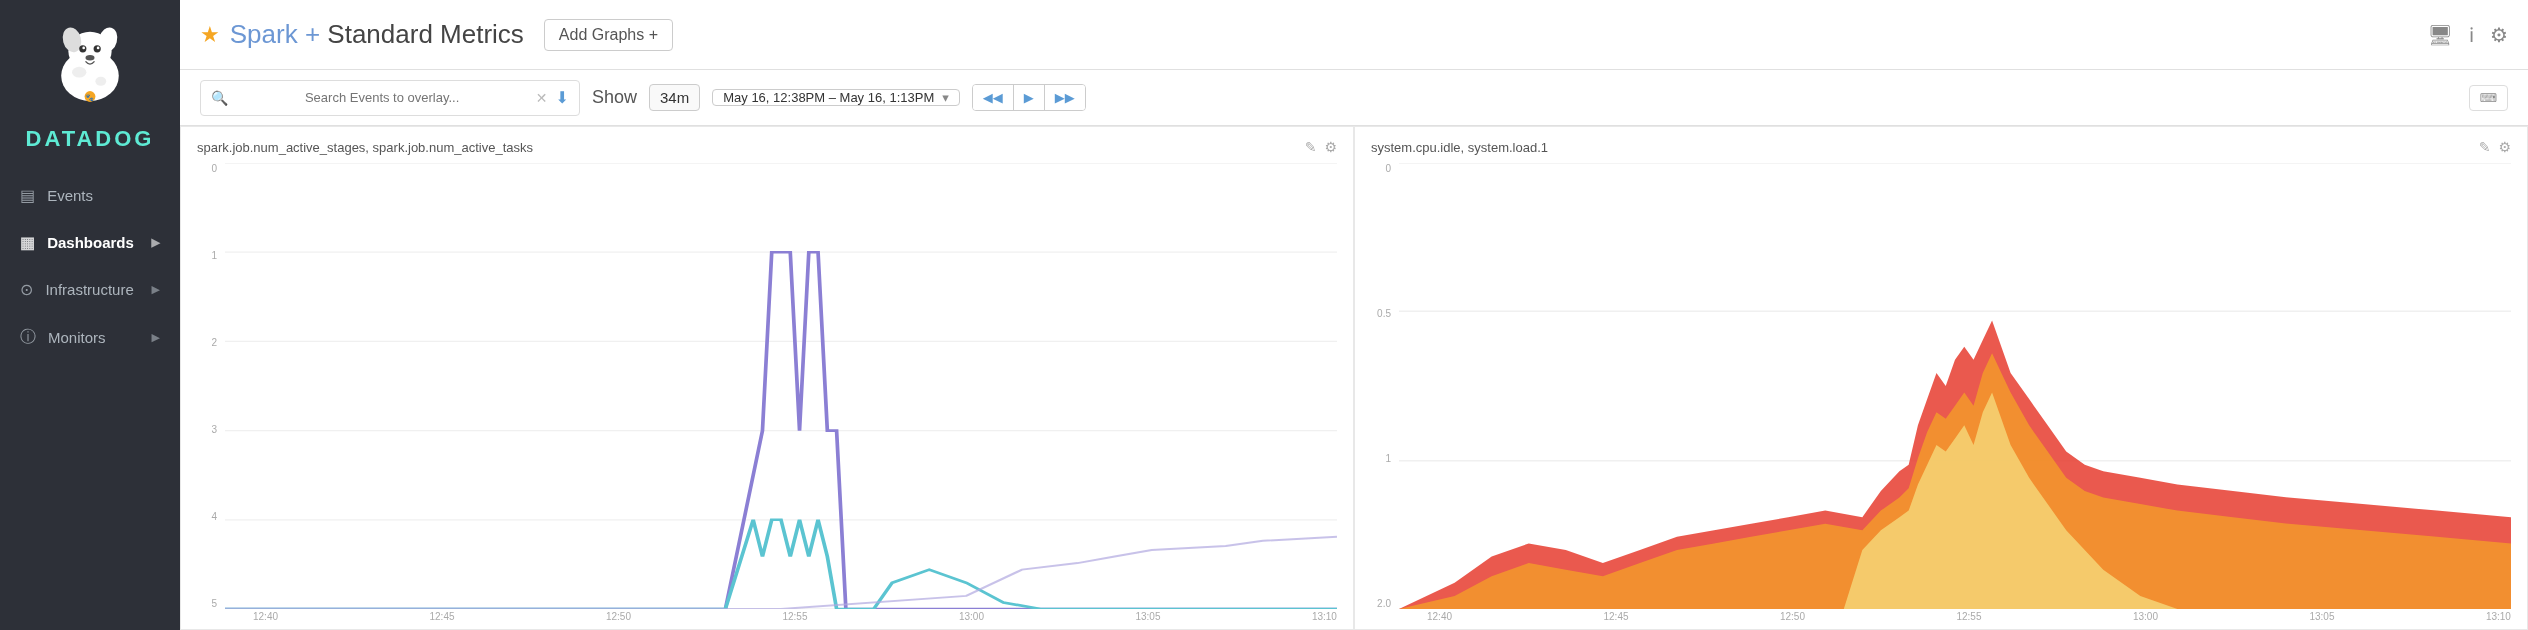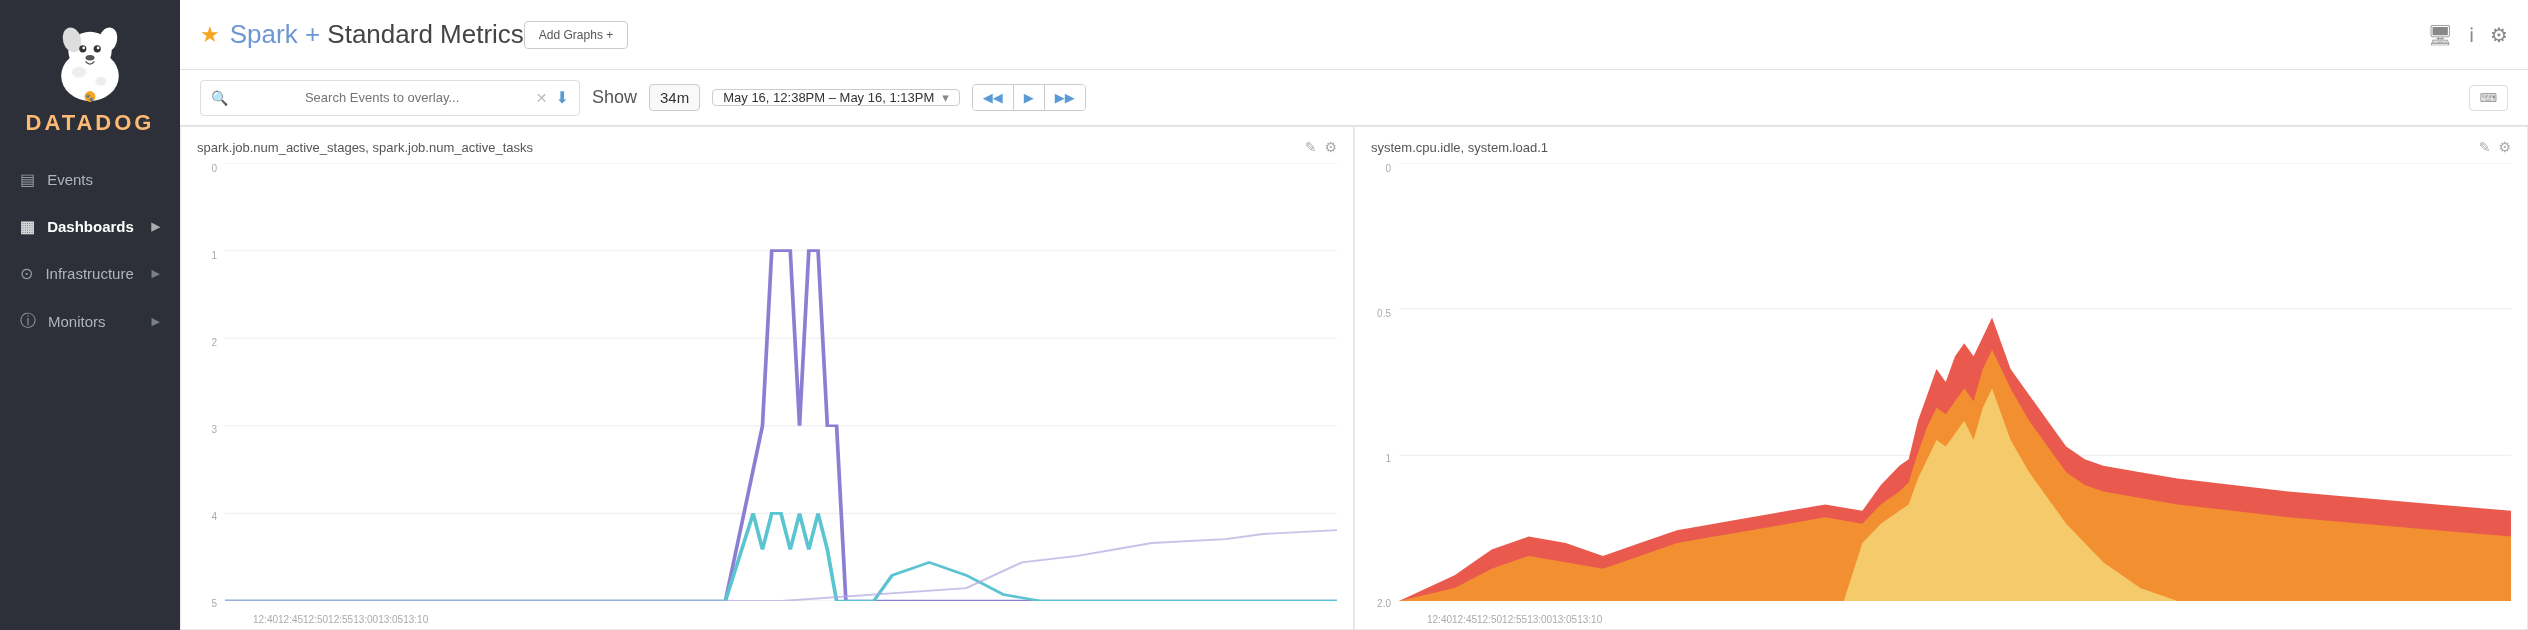--- a/index.html
+++ b/index.html
@@ -21,25 +21,25 @@
       flex-direction: column;
       align-items: center;
       padding: 20px 10px 10px;
       background: #2d3038;
     }
     .dog-icon {
       width: 90px;
       height: 90px;
     }
     .sidebar-brand {
-      color: #fdba74;
+      color: #5eead4;
       font-size: 22px;
       font-weight: 700;
       letter-spacing: 3px;
-      margin-top: 0;
+      margin-top: 16px;
     }
     .sidebar-nav {
       width: 100%;
       margin-top: 10px;
     }
     .sidebar-item {
       display: flex;
       align-items: center;
       padding: 14px 20px;
       color: #adb5bd;
@@ -81,30 +81,31 @@
     }
     .header-star {
       color: #f5a623;
       font-size: 22px;
       margin-right: 10px;
     }
     .header-title {
       font-size: 26px;
       font-weight: 300;
       color: #333;
+      margin-right: 20px;
     }
     .header-title span {
       color: #6c97d4;
     }
     .add-graphs-btn {
       border: 1px solid #ccc;
       background: #fff;
       border-radius: 4px;
       padding: 6px 14px;
-      font-size: 12px;
+      font-size: 16px;
       color: #555;
       cursor: pointer;
       display: flex;
       align-items: center;
       gap: 4px;
     }
     .header-actions {
       margin-left: auto;
       display: flex;
       align-items: center;
@@ -259,26 +260,26 @@
       position: relative;
     }
     .chart-svg-area svg {
       width: 100%;
       height: 100%;
       position: absolute;
       top: 0; left: 0;
     }
     .x-axis-labels {
       display: flex;
-      justify-content: flex-start;
-      padding: 13px 0 0 28px;
+      justify-content: space-between;
+      padding: 2px 0 0 28px;
       font-size: 10px;
       color: #aaa;
       flex-shrink: 0;
-      height: 28px;
+      height: 20px;
     }
 
     
     .grid-line {
       stroke: #f0f0f0;
       stroke-width: 1;
     }
   </style>
 </head>
 <body>

